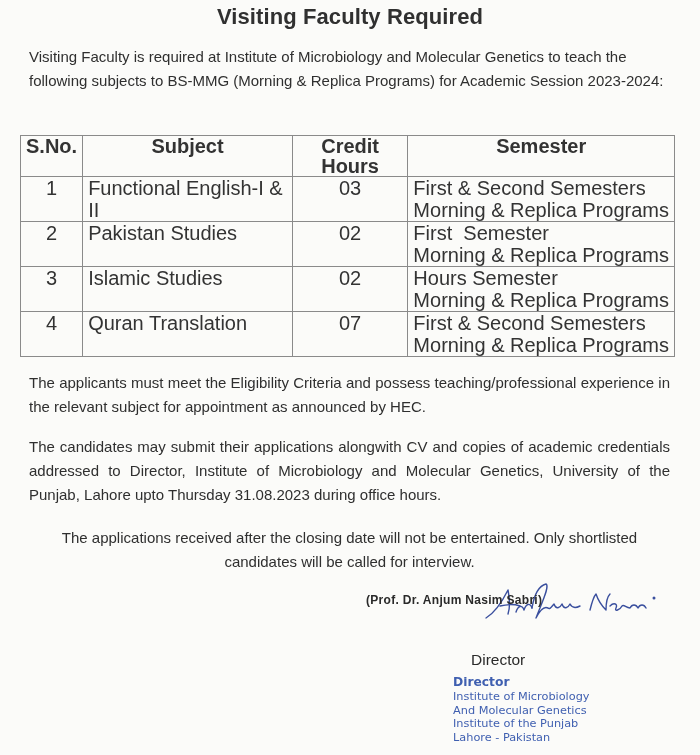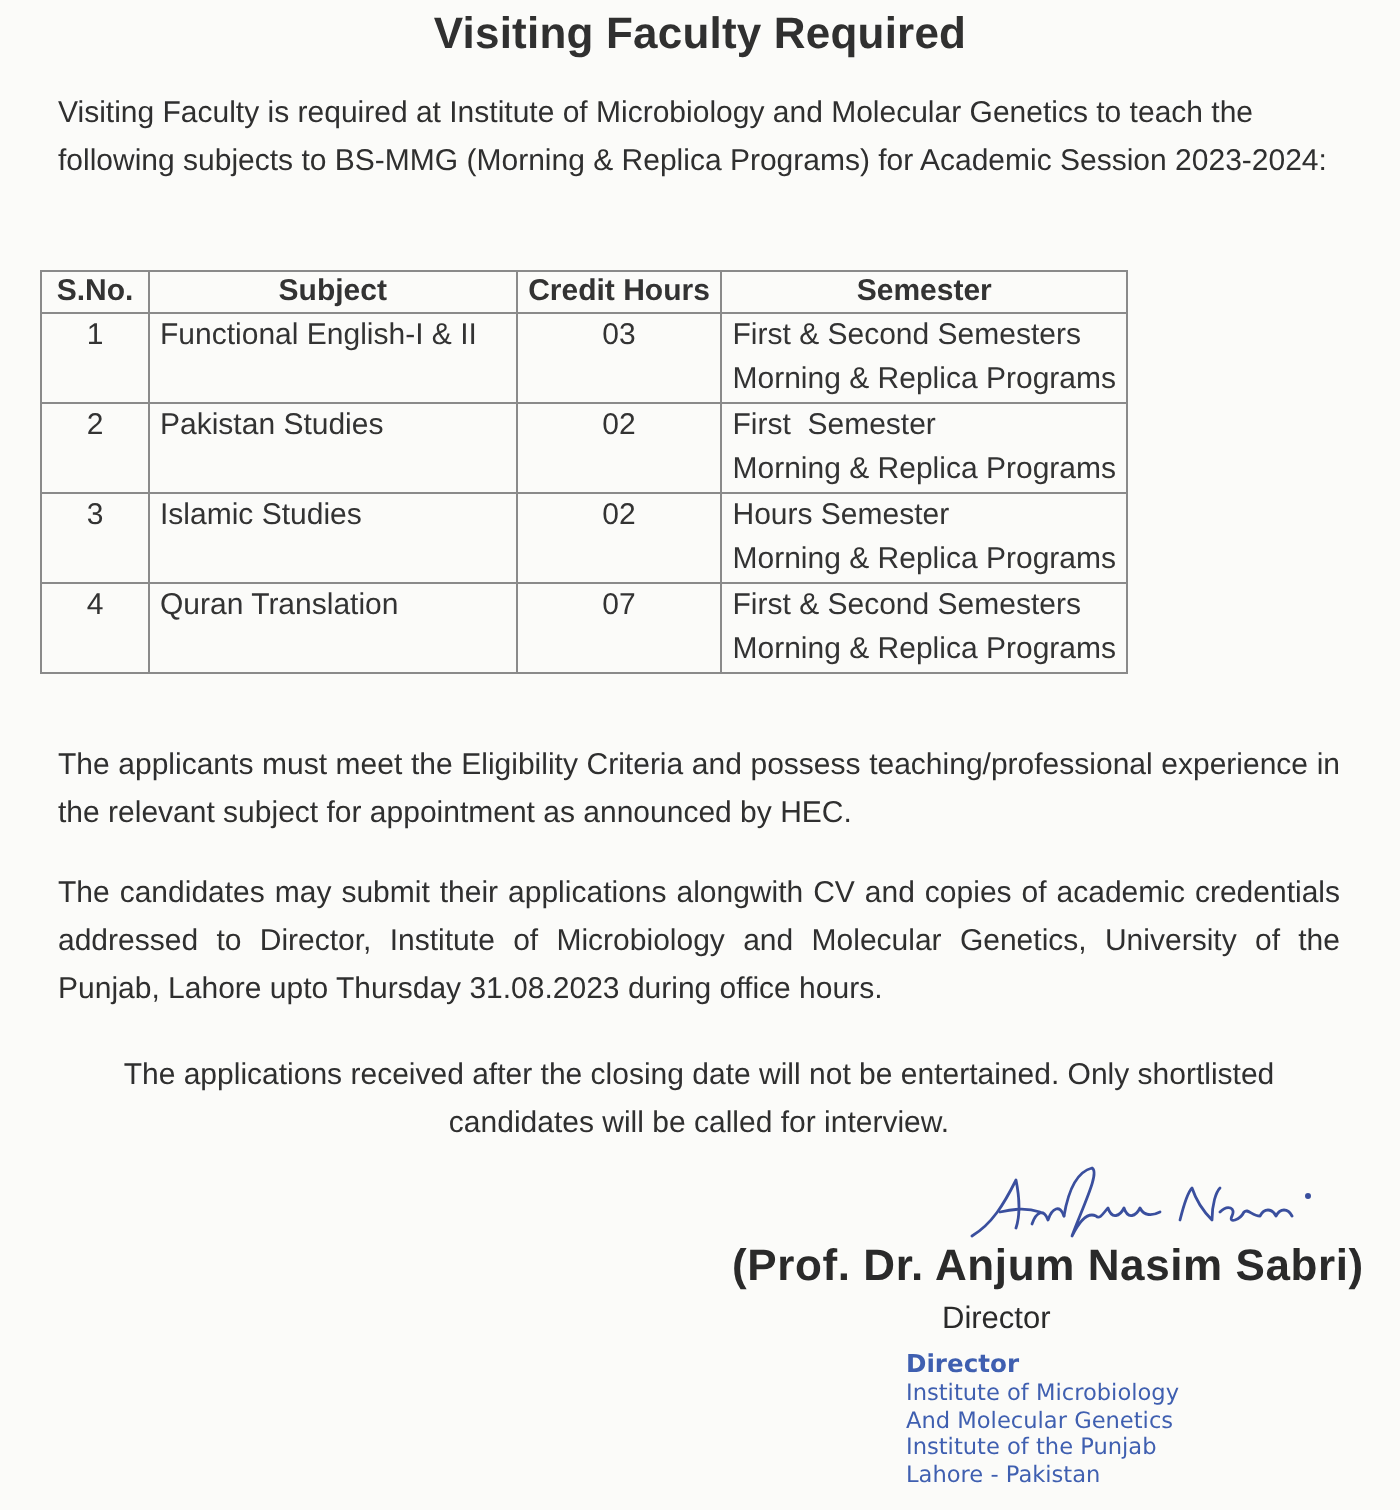--- a/index.html
+++ b/index.html
@@ -19,38 +19,38 @@
     position: absolute; left: 29px; width: 641px;
     font-size: 15px; line-height: 24px; color: #2f2f2f;
     text-align: justify; margin: 0;
   }
   #intro { top: 45px; text-align: left; }
   #p1 { top: 371px; }
   #p2 { top: 435px; }
   #p3 { top: 526px; text-align: center; }
 
   table.subjects {
-    position: absolute; top: 135px; left: 20px; width: 544px;
-    border-collapse: collapse; font-size: 15px; color: #333;
+    position: absolute; top: 135px; left: 20px; width: 655px;
+    border-collapse: collapse; font-size: 20px; color: #333;
   }
   table.subjects th, table.subjects td {
     border: 1px solid #8a8a8a; padding: 0 5px; vertical-align: top;
   }
   table.subjects th { height: 20px; font-weight: bold; text-align: center; line-height: 20px; }
   table.subjects td { line-height: 22px; height: 44px; }
   .c-sno { width: 45px; text-align: center; }
   .c-sub { width: 215px; }
   .c-cr  { width: 112px; text-align: center; }
   .c-sem { }
   .sem-line { display: block; white-space: nowrap; }
 
   .sig { position: absolute; left: 480px; top: 582px; }
   .name {
-    position: absolute; left: 366px; top: 620px;
-    font-size: 22px; font-weight: bold; color: #2a2a2a; letter-spacing: 0.3px;
+    position: absolute; left: 366px; top: 593px;
+    font-size: 12px; font-weight: bold; color: #2a2a2a; letter-spacing: 0.3px;
   }
   .role {
     position: absolute; left: 471px; top: 651px;
     font-size: 15.5px; color: #2a2a2a;
   }
   .stamp {
     position: absolute; left: 453px; top: 676px;
     color: #3f5fb0; font-size: 11.3px; line-height: 13.8px;
     font-family: "DejaVu Sans", sans-serif;
   }

